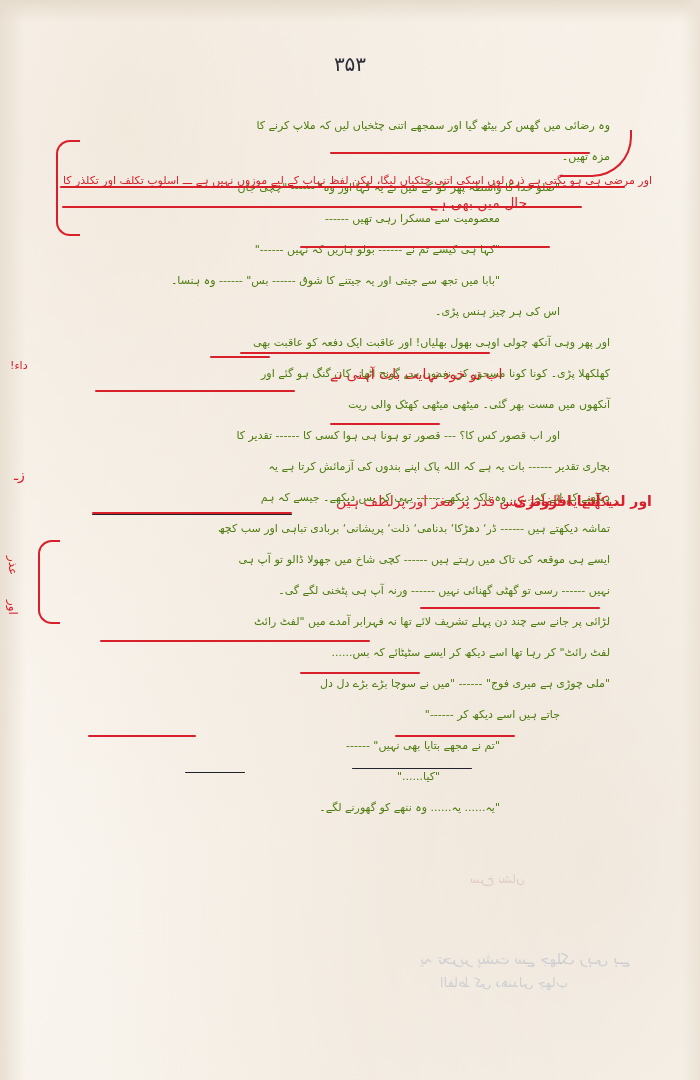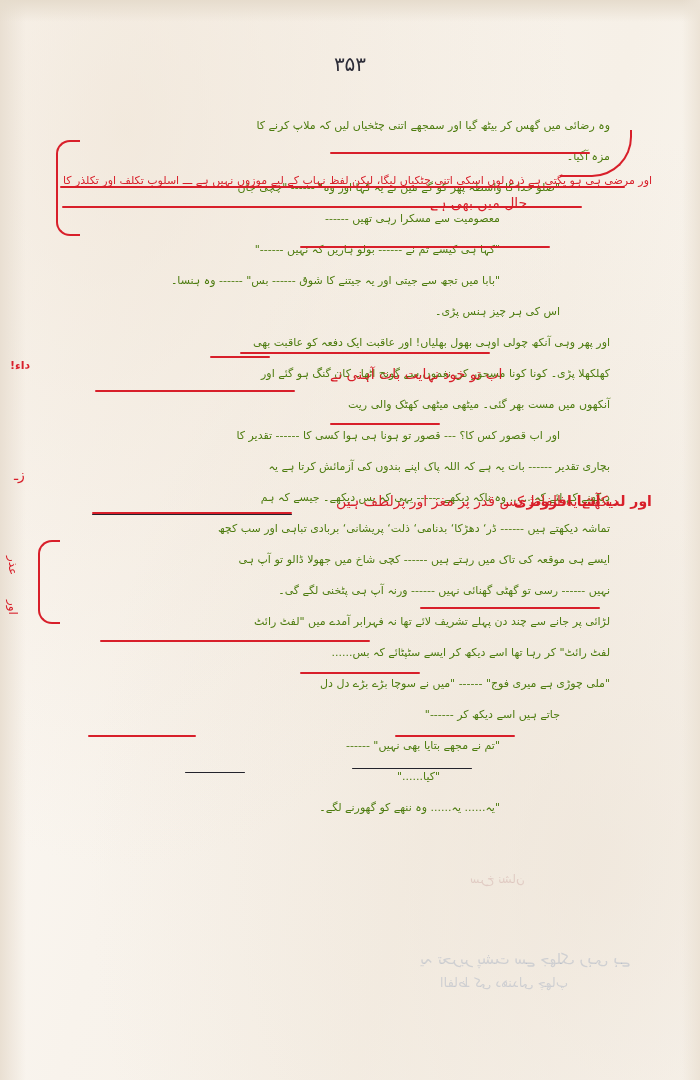--- a/index.html
+++ b/index.html
@@ -154,21 +154,21 @@
   <div id="paper-edge-right"></div>
 
   <div class="bleed" style="left:420px; top:950px;">یہ تحریر پشت سے جھلک رہی ہے</div>
   <div class="bleed" style="left:440px; top:975px; font-size:13px;">الفاظ کی دھندلی چھاپ</div>
   <div class="bleed" style="left:470px; top:872px; font-size:12px; color:rgba(180,120,120,0.25);">سرخ نشان</div>
 
   <div id="page-number">۳۵۳</div>
 
   <div id="text-body">
     <div class="line indent-1"><span class="txt">وہ رضائی میں گھس کر بیٹھ گیا اور سمجھے اتنی چٹخیاں لیں کہ ملاپ کرنے کا</span></div>
-    <div class="line indent-1"><span class="txt">مزہ آگیا۔</span></div>
+    <div class="line indent-1"><span class="txt">مزہ تھیں۔</span></div>
     <div class="line indent-2"><span class="txt">"صلو خدا کا واسطہ پھر کو گے میں نے یہ کہا اور وہ" ------ "چچی جان</span></div>
     <div class="line indent-3"><span class="txt">معصومیت سے مسکرا رہی تھیں ------</span></div>
     <div class="line indent-3"><span class="txt">"کہا ہی کیسے تم نے ------ بولو ہاریں کہ نہیں ------"</span></div>
     <div class="line indent-3"><span class="txt">"بابا میں تجھ سے جیتی اور یہ جیتنے کا شوق ------ بس" ------ وہ ہنسا۔</span></div>
     <div class="line indent-2"><span class="txt">اس کی ہر چیز ہنس پڑی۔</span></div>
     <div class="line indent-1"><span class="txt">اور پھر وہی آنکھ چولی اوہی بھول بھلیاں! اور عاقبت ایک دفعہ کو عاقبت بھی</span></div>
     <div class="line indent-1"><span class="txt">کھلکھلا پڑی۔ کونا کونا مسحور کن نغموں سے گونج اٹھا۔ کان گنگ ہو گئے اور</span></div>
     <div class="line indent-1"><span class="txt">آنکھوں میں مست بھر گئی۔ میٹھی میٹھی کھٹک والی ریت</span></div>
     <div class="line indent-2"><span class="txt">اور اب قصور کس کا؟ --- قصور تو ہونا ہی ہوا کسی کا ------ تقدیر کا</span></div>
     <div class="line indent-1"><span class="txt">بچاری تقدیر ------ بات یہ ہے کہ اللہ پاک اپنے بندوں کی آزمائش کرتا ہے یہ</span></div>
@@ -201,21 +201,21 @@
   <div class="mark thick" style="left:100px; top:640px; width:270px;"></div>
   <div class="mark" style="left:300px; top:672px; width:120px;"></div>
   <div class="mark thick" style="left:88px; top:735px; width:108px;"></div>
   <div class="mark" style="left:395px; top:735px; width:120px;"></div>
   <div class="mark black" style="left:352px; top:768px; width:120px;"></div>
   <div class="mark black" style="left:185px; top:772px; width:60px;"></div>
   <div class="brace" style="left:38px; top:540px; width:20px; height:80px;"></div>
 
   <div class="annot small" style="left:92px; top:168px; width:560px;margin-top:7px;">اور مرضی ہی ہو یگتی ہے ذرہ لوں اسکی اتنی چٹکیاں لیگا، لیکن لفظ نہاب کے لیے موزوں نہیں ہے ـــ اسلوب تکلف اور تکلذر کا</div>
   <div class="annot tiny" style="left:430px; top:196px;">حال میں بھی ہے</div>
-  <div class="annot small" style="left:10px; top:360px;font-weight:bold;">داء!</div>
+  <div class="annot small" style="left:10px; top:360px;">داء!</div>
   <div class="annot tiny" style="left:330px; top:367px;">اب تو خود نہایت بات آہنی نے</div>
   <div class="annot tiny" style="left:300px; top:494px;margin-left:36px;">دیکھئے یہ الفاظ کس قدر پر مغز اور پرلطف ہیں</div>
   <div class="annot tiny" style="left:504px; top:494px;font-weight:bold;">اور لب آشا افزونژی ـ</div>
   <div class="annot tiny" style="left:14px; top:468px;">زـ</div>
 
   <div class="sidemark" style="left:6px; top:556px;">عذر</div>
   <div class="sidemark" style="left:6px; top:600px;">اور</div>
 </div>
 
 </body></html>

